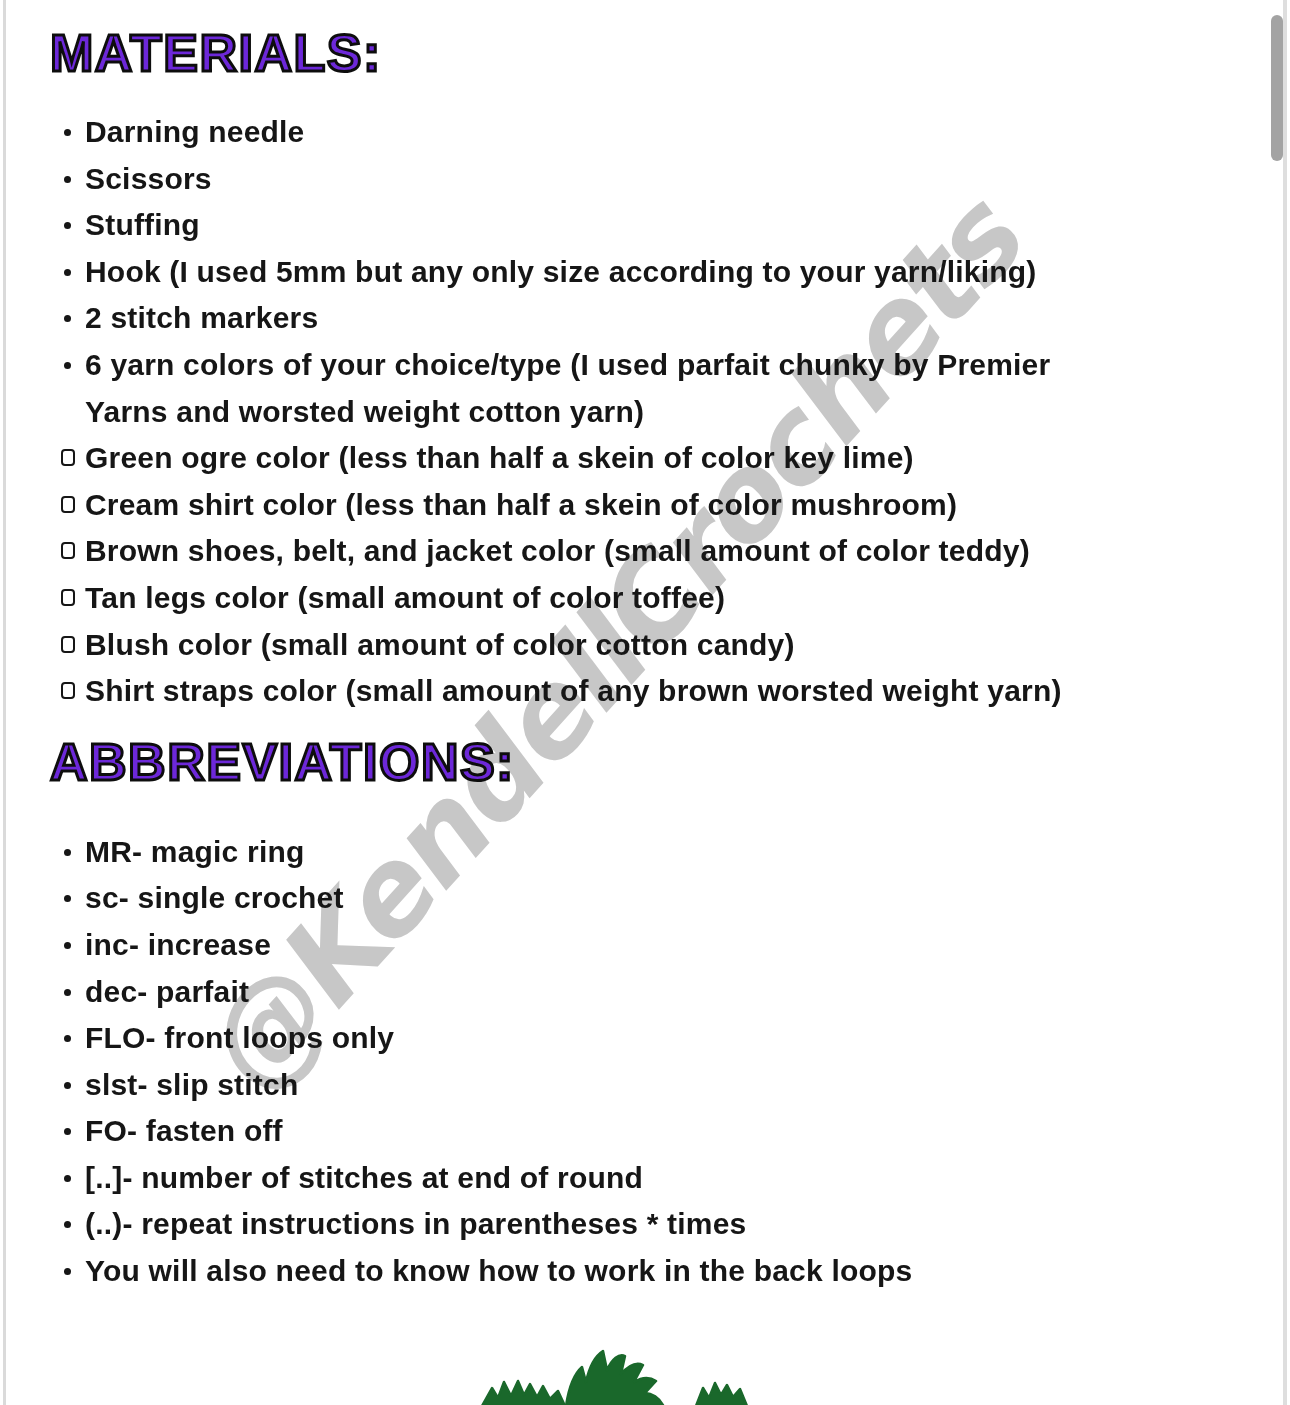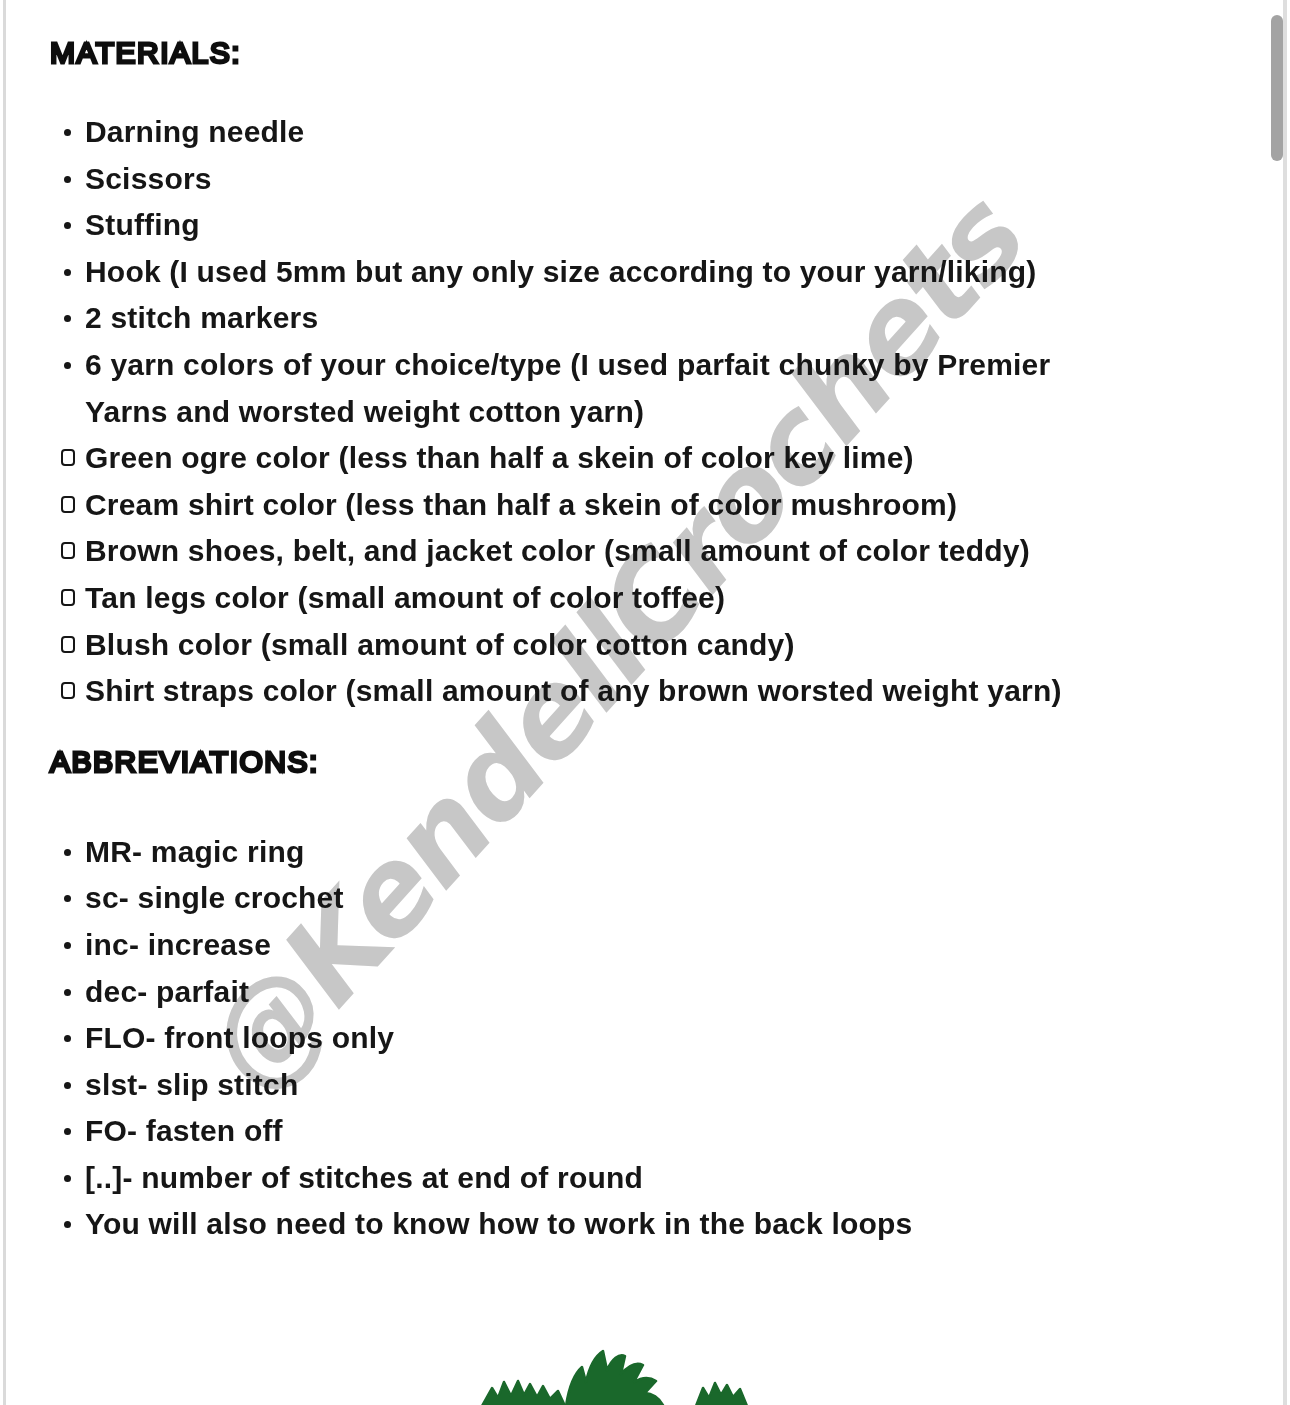--- a/index.html
+++ b/index.html
@@ -22,22 +22,22 @@
     position:absolute; left:615px; top:642px;
     transform:translate(-50%,-50%) rotate(-48deg);
     font-family:"DejaVu Sans", sans-serif;
     font-weight:bold; font-style:italic;
     font-size:118px; letter-spacing:-3px;
     color:#c7c7c7; white-space:nowrap;
     z-index:1; pointer-events:none;
   }
   .content { position:relative; z-index:2; padding-left:50px; }
   h1.bubble {
-    margin:0; font-size:30px; line-height:52px;
-    font-weight:normal; color:#000000;
+    margin:0; font-size:52px; line-height:52px;
+    font-weight:bold; color:#6d28d9;
     -webkit-text-stroke:3px #0d0d0d;
     letter-spacing:1.5px;
   }
   #materials-heading { margin-top:27px; }
   #abbreviations-heading { margin-top:21px; }
   ul.items { list-style:none; margin:0; padding:0; }
   #materials-list { margin-top:30px; }
   #abbreviations-list { margin-top:41px; }
   ul.items li { display:flex; align-items:flex-start; line-height:46.6px; }
   .marker { flex:0 0 35px; display:flex; justify-content:center; }
@@ -149,20 +149,24 @@
       <li>
         <span class="marker dot"></span>
         <span class="item-text">FO- fasten off</span>
       </li>
       <li>
         <span class="marker dot"></span>
         <span class="item-text">[..]- number of stitches at end of round</span>
       </li>
       <li>
         <span class="marker dot"></span>
+        <span class="item-text">(..)- repeat instructions in parentheses * times</span>
+      </li>
+      <li>
+        <span class="marker dot"></span>
         <span class="item-text">You will also need to know how to work in the back loops</span>
       </li>
     </ul>
 </div>
 
 <svg class="grass-art" width="290" height="58" viewBox="0 0 290 58">
   <g stroke="#1a682b" stroke-width="2.5" stroke-linejoin="round" fill="#1a682b">
     <path d="M12,58 L22,40 L28,50 L34,34 L41,48 L48,33 L54,47 L60,36 L67,49 L73,38 L80,51 L88,43 L95,58 Z"></path>
   </g>
   <ellipse cx="117" cy="80" rx="23" ry="36" fill="#6f6f6f"></ellipse>

